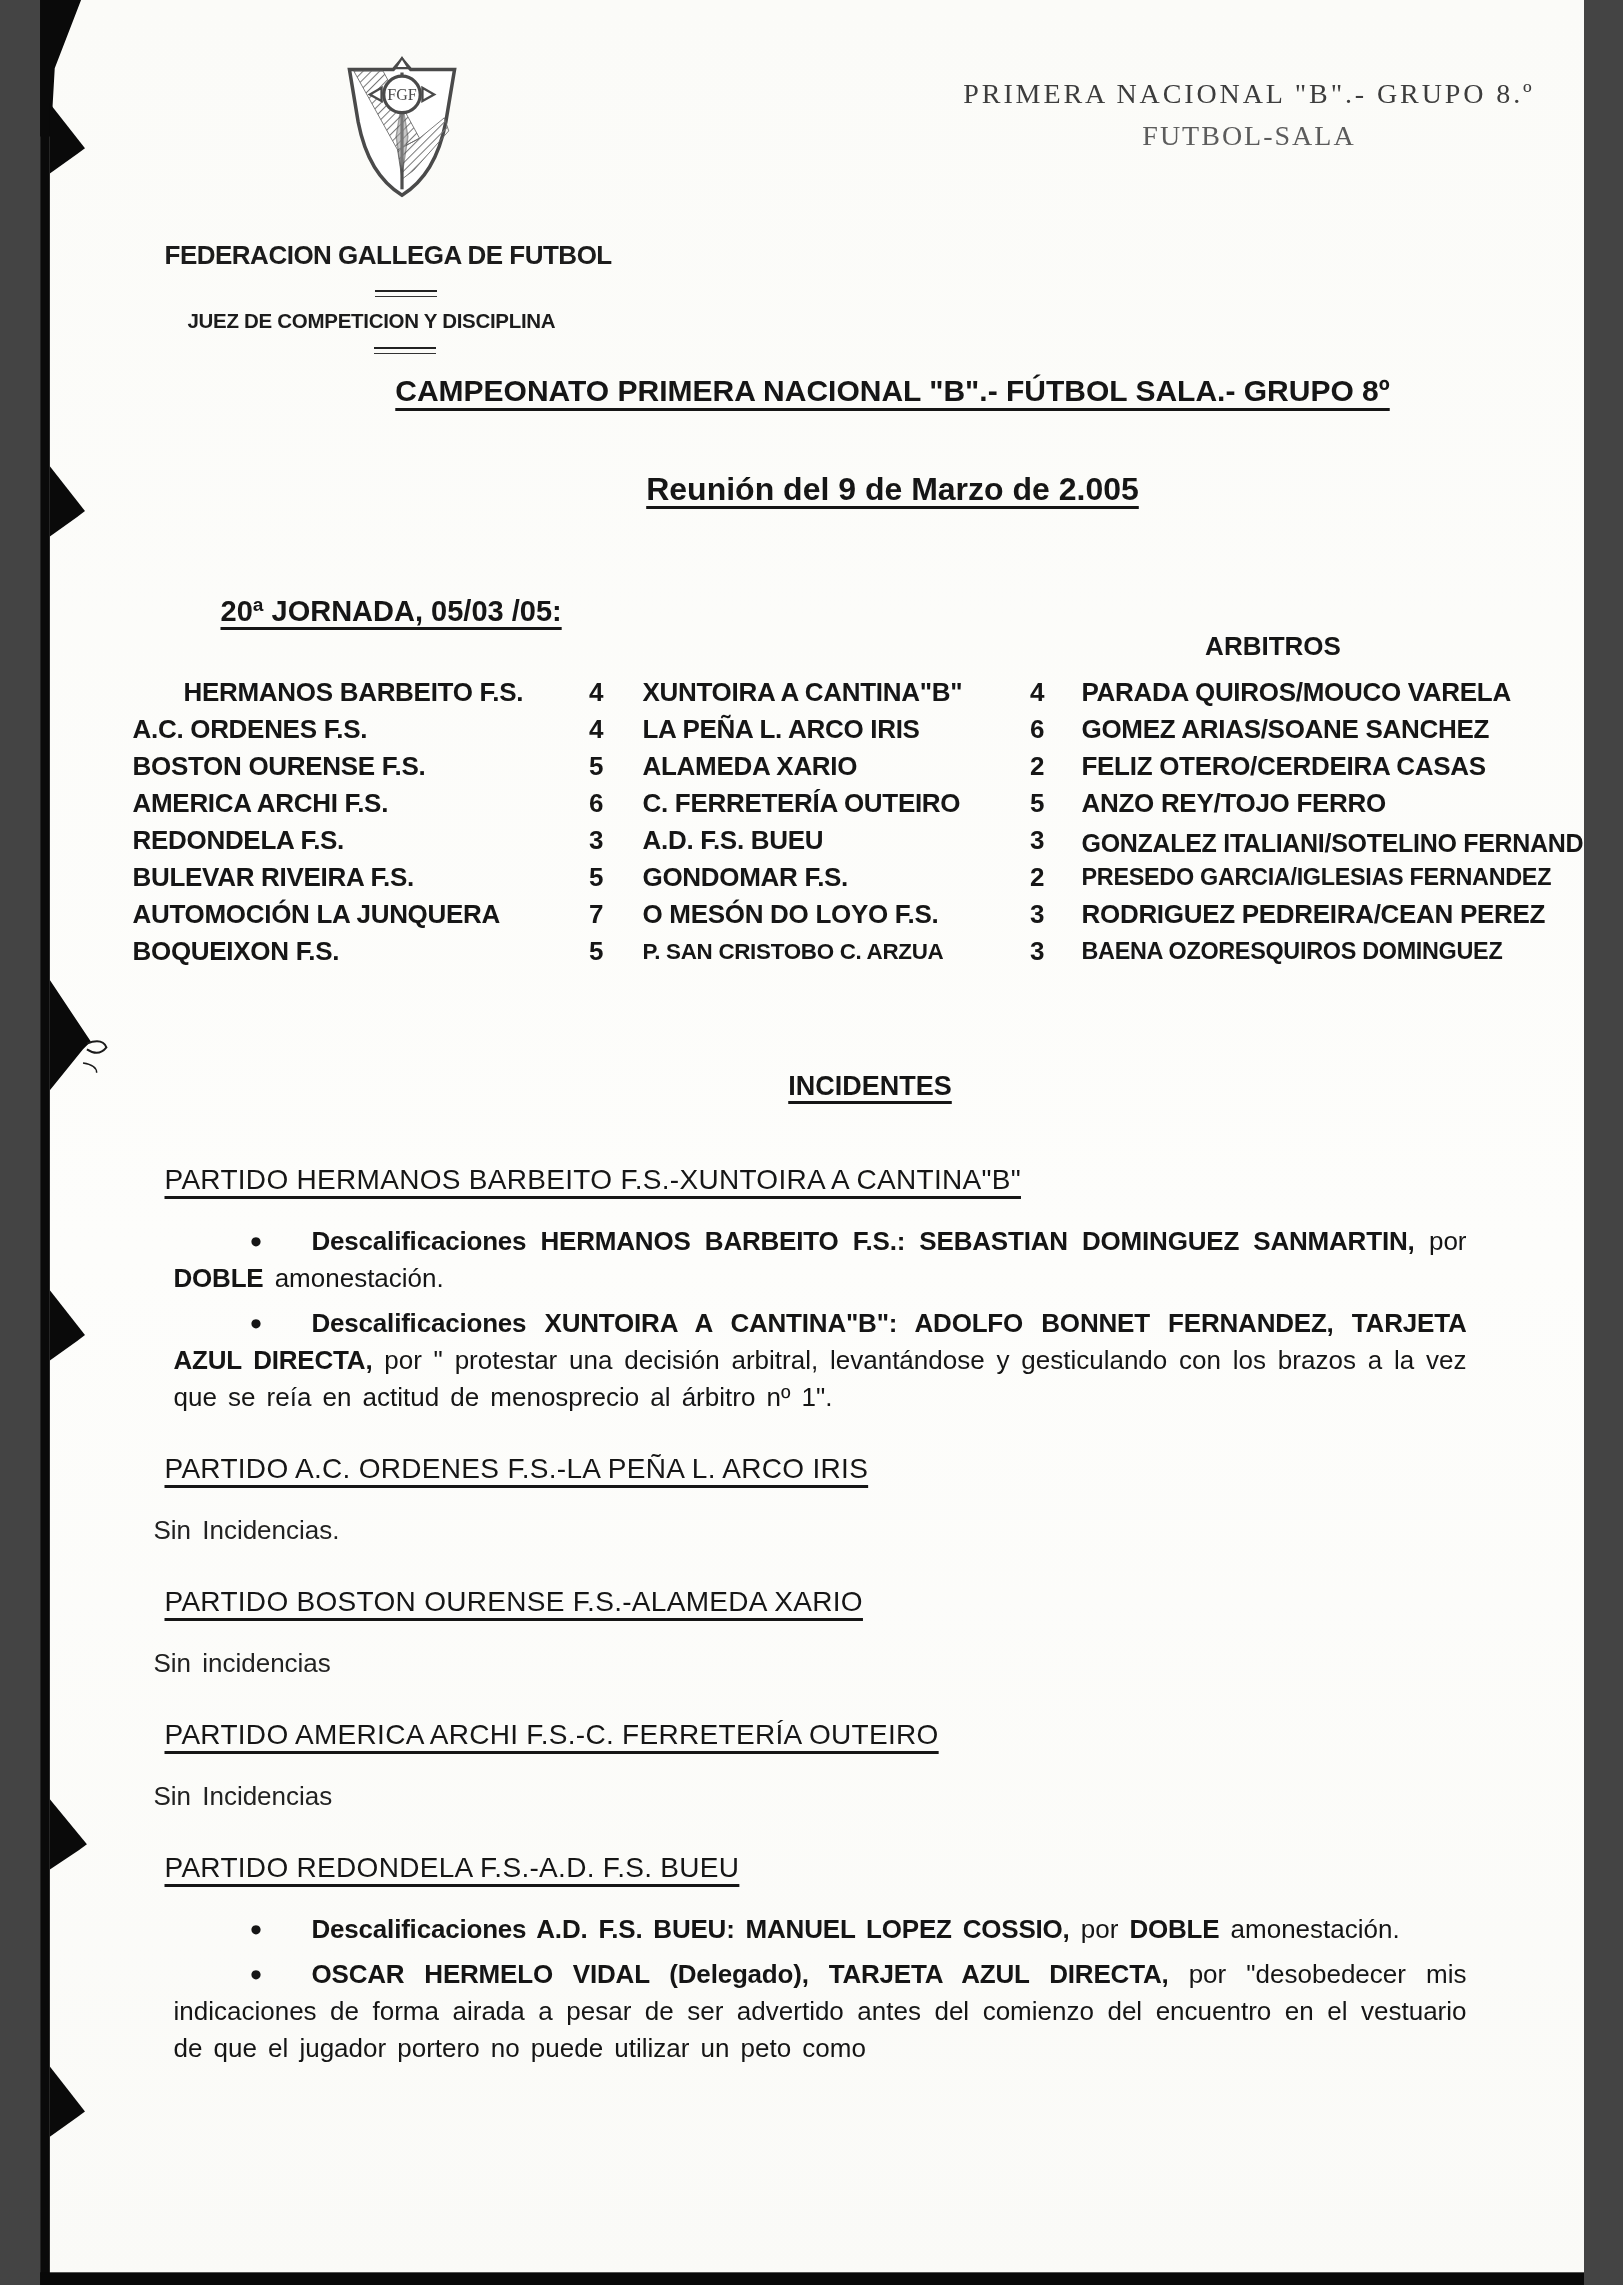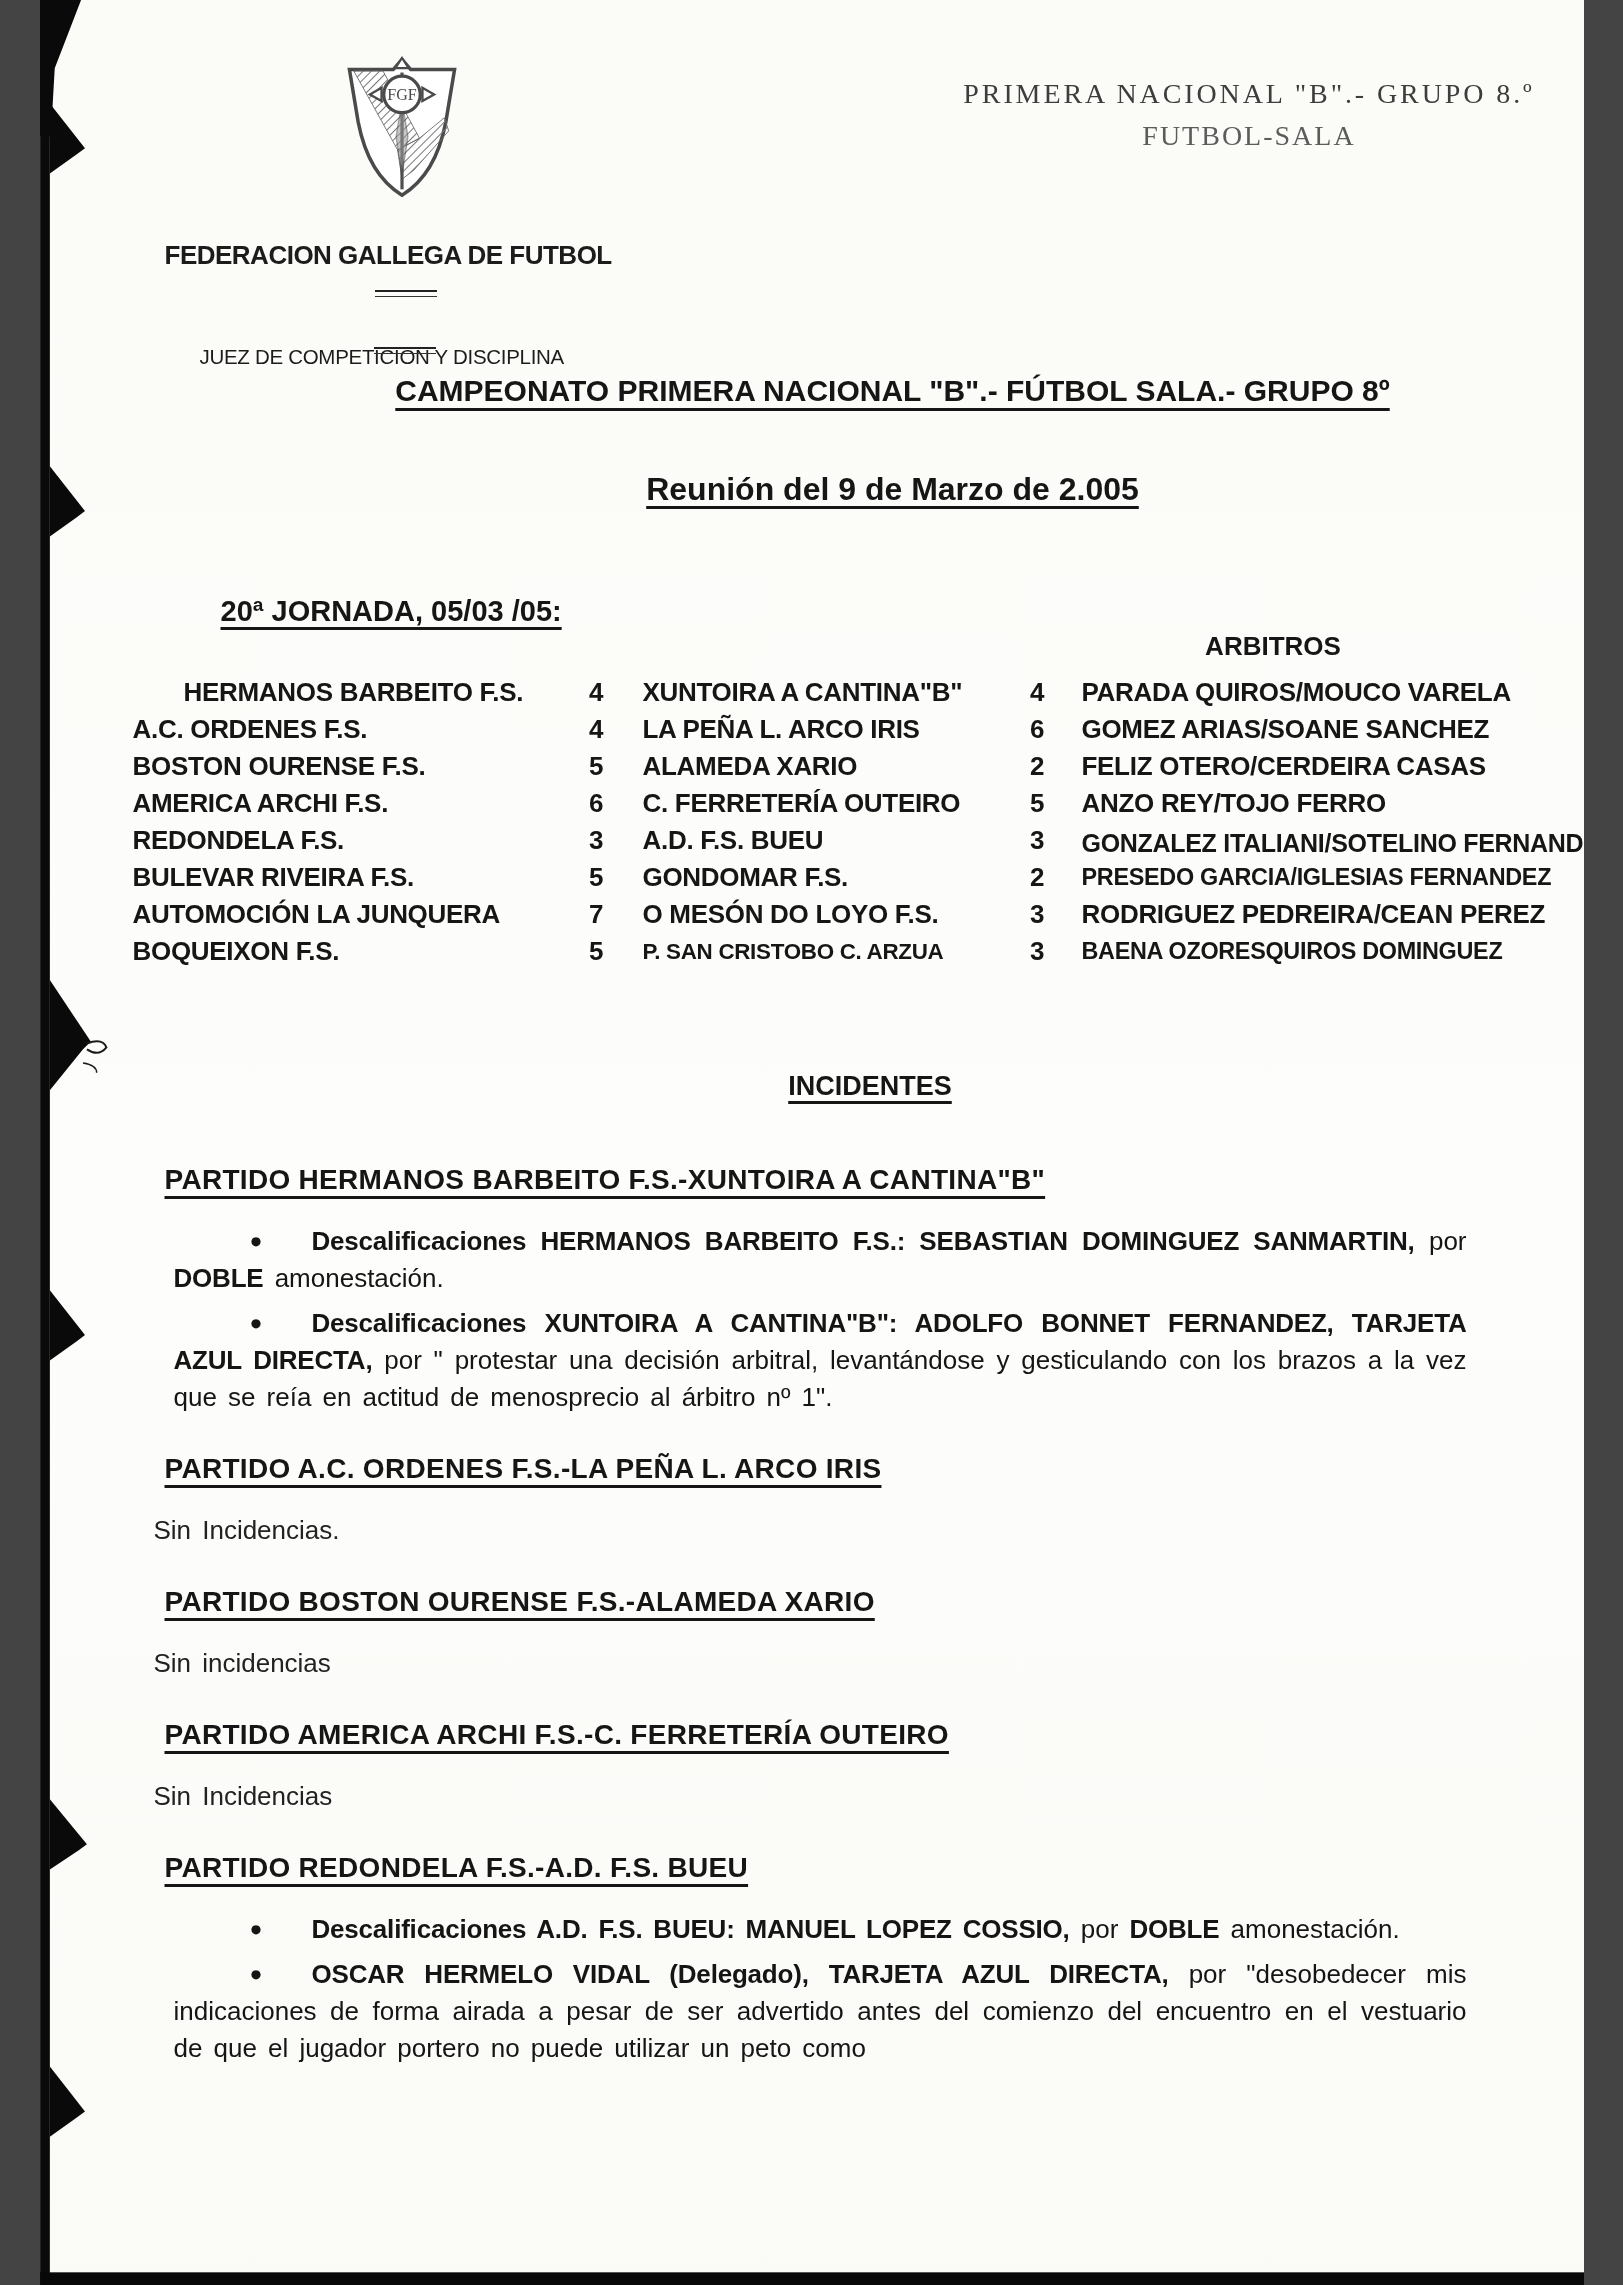--- a/index.html
+++ b/index.html
@@ -10,21 +10,21 @@
     color:#161616; overflow:hidden;
   }
   
   .artifacts { position:absolute; left:0; top:0; z-index:10; pointer-events:none; }
   
   .logo { position:absolute; left:289px; top:55px; width:146px; height:146px; }
   .league { position:absolute; top:78px; left:907px; width:605px; text-align:center;
     font-family:"Liberation Serif","DejaVu Serif",serif; font-size:28px; letter-spacing:2.9px; color:#3d3d3d; }
   .league .l2 { margin-top:9.8px; color:#5c5c5c; letter-spacing:2px; }
   .org-name { position:absolute; top:240px; left:125px; font-size:26px; font-weight:bold; letter-spacing:-0.5px; color:#1c1c1c; }
-  .org-dept { position:absolute; top:309px; left:160px; font-size:20.5px; font-weight:normal; letter-spacing:-0.3px; color:#1c1c1c;margin-top:36px; }
+  .org-dept { position:absolute; top:309px; left:148px; font-size:20.5px; font-weight:bold; letter-spacing:-0.3px; color:#1c1c1c; }
   .rule { position:absolute; width:62px; height:3.9px; border-top:2.9px solid #222; border-bottom:1px solid #333; }
   .rule.r1 { top:290px; left:335px; }
   .rule.r2 { top:347px; left:334px; }
   .doc-title { position:absolute; top:374px; left:224px; width:1258px; text-align:center;
     font-size:30px; font-weight:bold; text-decoration:underline; text-decoration-thickness:2.9px; text-underline-offset:6.8px; }
   .doc-subtitle { position:absolute; top:471px; left:224px; width:1258px; text-align:center;
     font-size:32px; font-weight:bold; text-decoration:underline; text-decoration-thickness:2.9px; text-underline-offset:5.9px; }
   
   .jornada { position:absolute; top:595px; left:181px; font-size:29px; font-weight:bold;
     text-decoration:underline; text-decoration-thickness:2.9px; text-underline-offset:5.9px; }
@@ -41,21 +41,21 @@
   .row .ref { left:1042px; }
   .row:nth-child(5) .ref { font-size:25px; top:3.9px; }
   .row:nth-child(6) .ref { font-size:23.4px; top:2px; }
   .row:nth-child(8) .ref { font-size:23.4px; top:2px; }
   .row:nth-child(8) .away { font-size:22.4px; top:2.9px; }
   
   .incidents { position:absolute; top:1071px; left:0; right:0; }
   .inc-hd { margin:0 0 62px; padding-left:117px; text-align:center; font-size:27px; font-weight:bold;
     text-decoration:underline; text-decoration-thickness:2.9px; text-underline-offset:5.9px; }
   .sec { margin:0 0 37px; }
-  .sec h3 { margin:0 0 27px; padding-left:125px; font-size:28px; font-weight:bold; letter-spacing:0.3px;
+  .sec h3 { margin:0 0 27px; padding-left:125px; font-size:28px; font-weight:normal; letter-spacing:0.3px;
     text-decoration:underline; text-decoration-thickness:2.9px; text-underline-offset:6.8px; }
   .sec p { margin:7.8px 0 0; padding:0 117px 0 134px; font-size:26px; line-height:37px;
     text-align:justify; word-spacing:3.9px; color:#151515; }
   .sec p.b { text-indent:76px; }
   .sec p.plain { padding-left:114px; font-size:26px; color:#222; text-align:left; }
   .sec p .bullet { display:inline-block; width:62px; text-indent:0; font-size:21.5px; vertical-align:2px; }
   .sec p b { letter-spacing:-0.2px; }
 </style>
 </head>
 <body>

